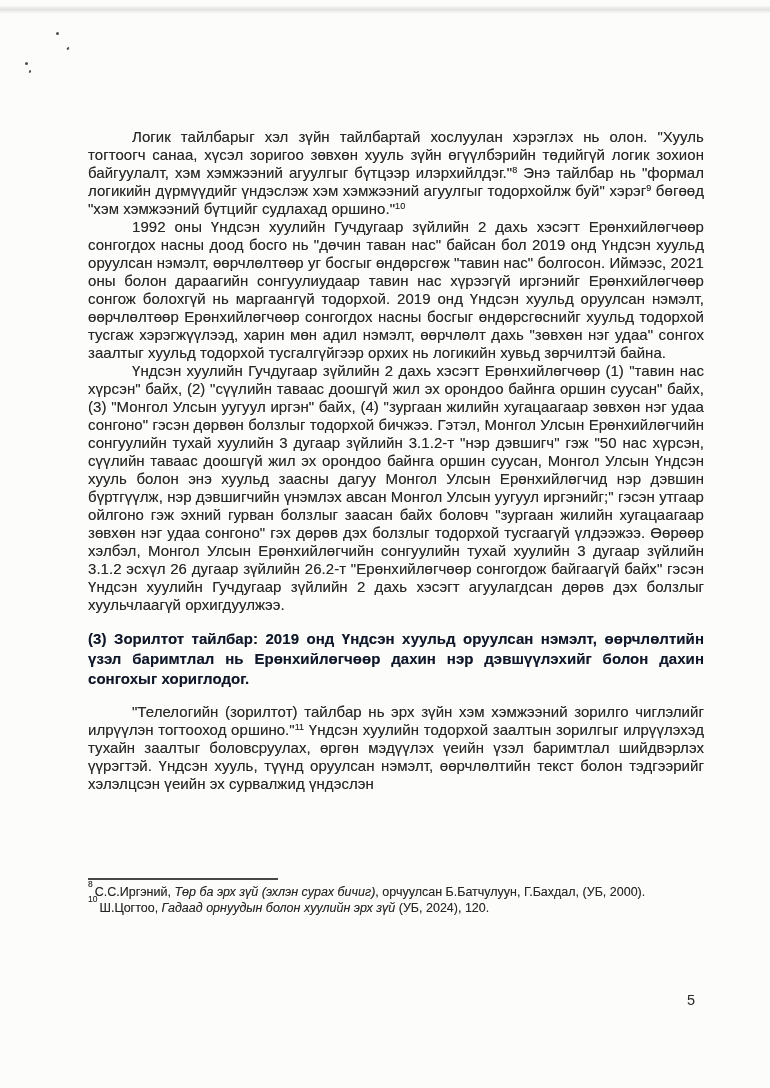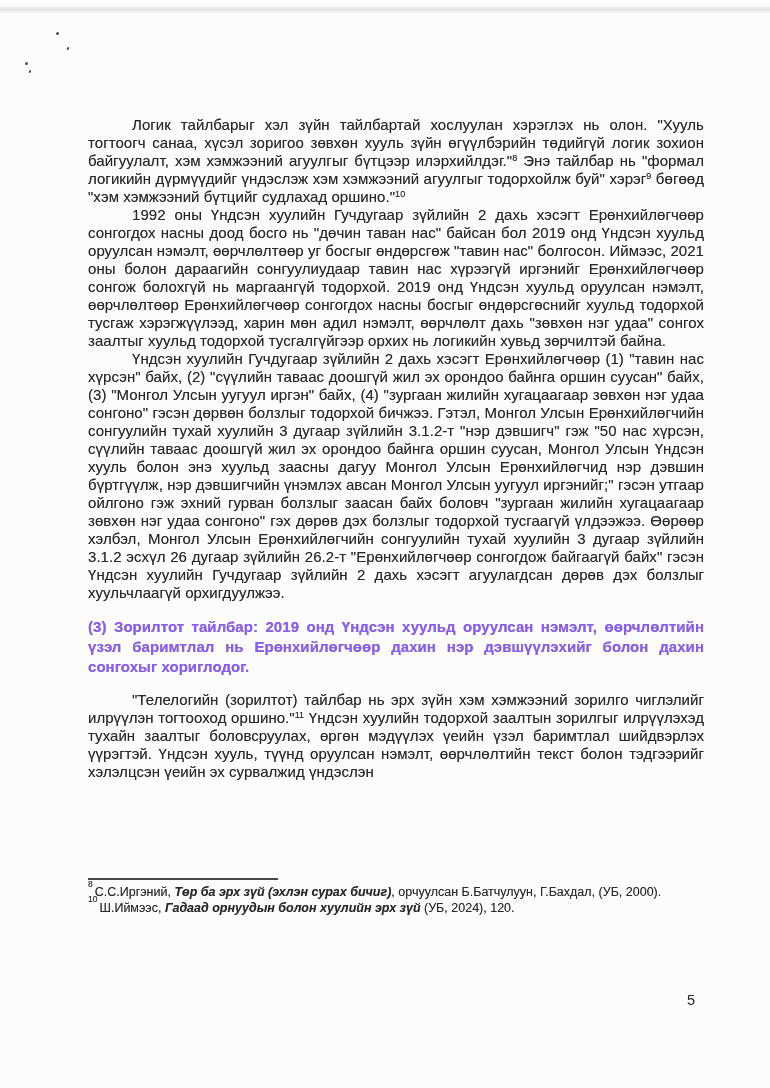--- a/index.html
+++ b/index.html
@@ -11,36 +11,36 @@
   .top-band{
     position:absolute;left:0;top:6px;width:770px;height:7px;
     background:linear-gradient(180deg,rgba(205,205,200,0.10),rgba(185,185,180,0.38),rgba(210,210,205,0.10));
   }
   .speck{position:absolute;background:#4d4d4d;border-radius:50%;}
   .speck.s1{left:56px;top:32px;width:3px;height:3px;}
   .speck.s2{left:67px;top:47px;width:2px;height:3px;transform:rotate(40deg);}
   .speck.s3{left:25px;top:62px;width:3px;height:3px;}
   .speck.s4{left:29px;top:70px;width:2px;height:3px;transform:rotate(25deg);}
   .content{
-    position:absolute;left:88px;top:116px;width:616px;
+    position:absolute;left:88px;top:128px;width:616px;
     text-align:justify;font-size:15px;line-height:18px;
     letter-spacing:0.05px;
     text-shadow:0 0 0.4px rgba(20,20,20,0.45);
   }
   p.para{margin:0;text-indent:44px;}
-  p.heading{margin:15px 0 14px 0;text-indent:0;font-weight:bold;line-height:20px;color:#8b5cf6;}
+  p.heading{margin:15px 0 14px 0;text-indent:0;font-weight:bold;line-height:20px;color:#0f172a;}
   sup.fnref{font-size:9px;line-height:0;vertical-align:baseline;position:relative;top:-5px;}
   .footnotes{
     position:absolute;left:88px;top:878px;width:616px;
     font-size:12.5px;line-height:15.5px;text-align:left;
     text-shadow:0 0 0.4px rgba(20,20,20,0.4);
   }
   .fn-rule{width:190px;height:0;border:0;border-top:2px solid #474747;margin:0 0 5px 0;}
   .footnote{margin:0;}
-  .footnote .it{font-style:italic;font-weight:bold;}
+  .footnote .it{font-style:italic;}
   sup.fnnum{font-size:8.5px;line-height:0;position:relative;top:-4px;margin-right:2px;}
   .page-number{position:absolute;left:687px;top:992px;font-size:14.5px;color:#2a2a2a;}
 </style>
 </head>
 <body>
 
 <div class="page">
   <div class="top-band"></div>
   <div class="speck s1"></div>
   <div class="speck s2"></div>
@@ -52,18 +52,18 @@
       <p class="para"><span>1992 оны Үндсэн хуулийн Гучдугаар зүйлийн 2 дахь хэсэгт Ерөнхийлөгчөөр сонгогдох насны доод босго нь "дөчин таван нас" байсан бол 2019 онд Үндсэн хуульд оруулсан нэмэлт, өөрчлөлтөөр уг босгыг өндөрсгөж "тавин нас" болгосон. Иймээс, 2021 оны болон дараагийн сонгуулиудаар тавин нас хүрээгүй иргэнийг Ерөнхийлөгчөөр сонгож болохгүй нь маргаангүй тодорхой. 2019 онд Үндсэн хуульд оруулсан нэмэлт, өөрчлөлтөөр Ерөнхийлөгчөөр сонгогдох насны босгыг өндөрсгөснийг хуульд тодорхой тусгаж хэрэгжүүлээд, харин мөн адил нэмэлт, өөрчлөлт дахь "зөвхөн нэг удаа" сонгох заалтыг хуульд тодорхой тусгалгүйгээр орхих нь логикийн хувьд зөрчилтэй байна.</span></p>
       <p class="para"><span>Үндсэн хуулийн Гучдугаар зүйлийн 2 дахь хэсэгт Ерөнхийлөгчөөр (1) "тавин нас хүрсэн" байх, (2) "сүүлийн таваас доошгүй жил эх орондоо байнга оршин суусан" байх, (3) "Монгол Улсын уугуул иргэн" байх, (4) "зургаан жилийн хугацаагаар зөвхөн нэг удаа сонгоно" гэсэн дөрвөн болзлыг тодорхой бичжээ. Гэтэл, Монгол Улсын Ерөнхийлөгчийн сонгуулийн тухай хуулийн 3 дугаар зүйлийн 3.1.2-т "нэр дэвшигч" гэж "50 нас хүрсэн, сүүлийн таваас доошгүй жил эх орондоо байнга оршин суусан, Монгол Улсын Үндсэн хууль болон энэ хуульд заасны дагуу Монгол Улсын Ерөнхийлөгчид нэр дэвшин бүртгүүлж, нэр дэвшигчийн үнэмлэх авсан Монгол Улсын уугуул иргэнийг;" гэсэн утгаар ойлгоно гэж эхний гурван болзлыг заасан байх боловч "зургаан жилийн хугацаагаар зөвхөн нэг удаа сонгоно" гэх дөрөв дэх болзлыг тодорхой тусгаагүй үлдээжээ. Өөрөөр хэлбэл, Монгол Улсын Ерөнхийлөгчийн сонгуулийн тухай хуулийн 3 дугаар зүйлийн 3.1.2 эсхүл 26 дугаар зүйлийн 26.2-т "Ерөнхийлөгчөөр сонгогдож байгаагүй байх" гэсэн Үндсэн хуулийн Гучдугаар зүйлийн 2 дахь хэсэгт агуулагдсан дөрөв дэх болзлыг хуульчлаагүй орхигдуулжээ.</span></p>
       <p class="heading"><span>(3) Зорилтот тайлбар: 2019 онд Үндсэн хуульд оруулсан нэмэлт, өөрчлөлтийн үзэл баримтлал нь Ерөнхийлөгчөөр дахин нэр дэвшүүлэхийг болон дахин сонгохыг хориглодог.</span></p>
       <p class="para"><span>"Телелогийн (зорилтот) тайлбар нь эрх зүйн хэм хэмжээний зорилго чиглэлийг илрүүлэн тогтооход оршино."</span><sup class="fnref">11</sup><span> Үндсэн хуулийн тодорхой заалтын зорилгыг илрүүлэхэд тухайн заалтыг боловсруулах, өргөн мэдүүлэх үеийн үзэл баримтлал шийдвэрлэх үүрэгтэй. Үндсэн хууль, түүнд оруулсан нэмэлт, өөрчлөлтийн текст болон тэдгээрийг хэлэлцсэн үеийн эх сурвалжид үндэслэн</span></p>
     </div>
 
   <div class="footnotes">
     <hr class="fn-rule">
     <div>
         <div class="footnote"><sup class="fnnum">8</sup><span>С.С.Иргэний, </span><span class="it">Төр ба эрх зүй (эхлэн сурах бичиг)</span><span>, орчуулсан Б.Батчулуун, Г.Бахдал, (УБ, 2000).</span></div>
-        <div class="footnote"><sup class="fnnum">10</sup><span>Ш.Иймээс, </span><span class="it">Гадаад орнуудын болон хуулийн эрх зүй</span><span> (УБ, 2024), 120.</span></div>
+        <div class="footnote"><sup class="fnnum">10</sup><span>Ш.Цогтоо, </span><span class="it">Гадаад орнуудын болон хуулийн эрх зүй</span><span> (УБ, 2024), 120.</span></div>
       </div>
   </div>
 
   <div class="page-number">5</div>
 </div>
 
 </body></html>

